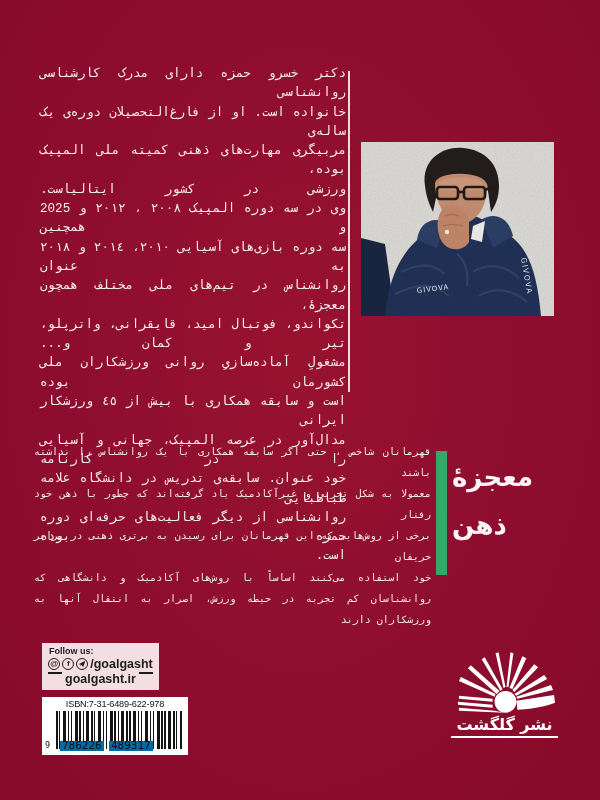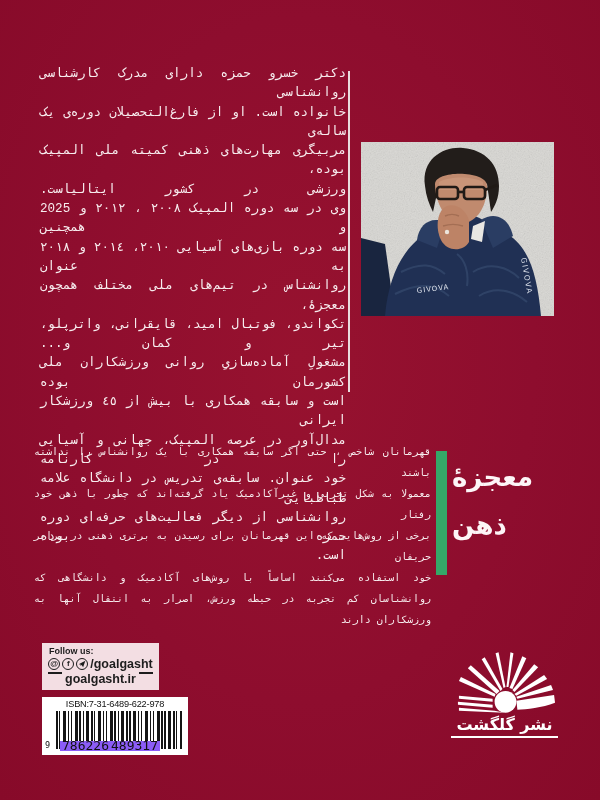--- a/index.html
+++ b/index.html
@@ -36,22 +36,22 @@
   
   .isbn-box{left:42px;top:697px;width:146px;height:58px;background:#ffffff;color:#111;
     font-family:"Liberation Sans", sans-serif;}
   .isbn-label{font-size:9.2px;text-align:center;padding-top:2px;letter-spacing:-0.2px;line-height:11px;}
   .barcode-wrap{position:relative;margin:1px 6px 0 14px;height:40px;}
   .bars{position:absolute;left:0;right:0;top:0;bottom:2px;
     background:repeating-linear-gradient(90deg,
       #141414 0 1.6px, #fff 1.6px 3.1px,
       #141414 3.1px 4.3px, #fff 4.3px 7px,
       #141414 7px 10px, #fff 10px 11.7px);}
-  .bc-num{position:absolute;bottom:0;background:#8b5cf6;font-family:"DejaVu Sans Mono", monospace;
-    font-size:13px;line-height:10px;padding:0 2px;text-align:center;}
+  .bc-num{position:absolute;bottom:0;background:#0369a1;font-family:"DejaVu Sans Mono", monospace;
+    font-size:11px;line-height:10px;padding:0 2px;text-align:center;}
   .bc-first{position:absolute;left:-11px;bottom:1px;font-family:"DejaVu Sans Mono", monospace;
     font-size:8.5px;line-height:10px;}
   .bc-g1{left:4px;}
   .bc-g2{left:53px;}
   
   .publisher-logo{left:451px;top:651px;width:107px;text-align:center;}
   .publisher-name{direction:rtl;color:#fff;font-weight:700;font-size:16px;line-height:20px;
     border-bottom:2px solid #fff;padding-bottom:1px;margin-top:-2px;}
 </style>
 </head>

